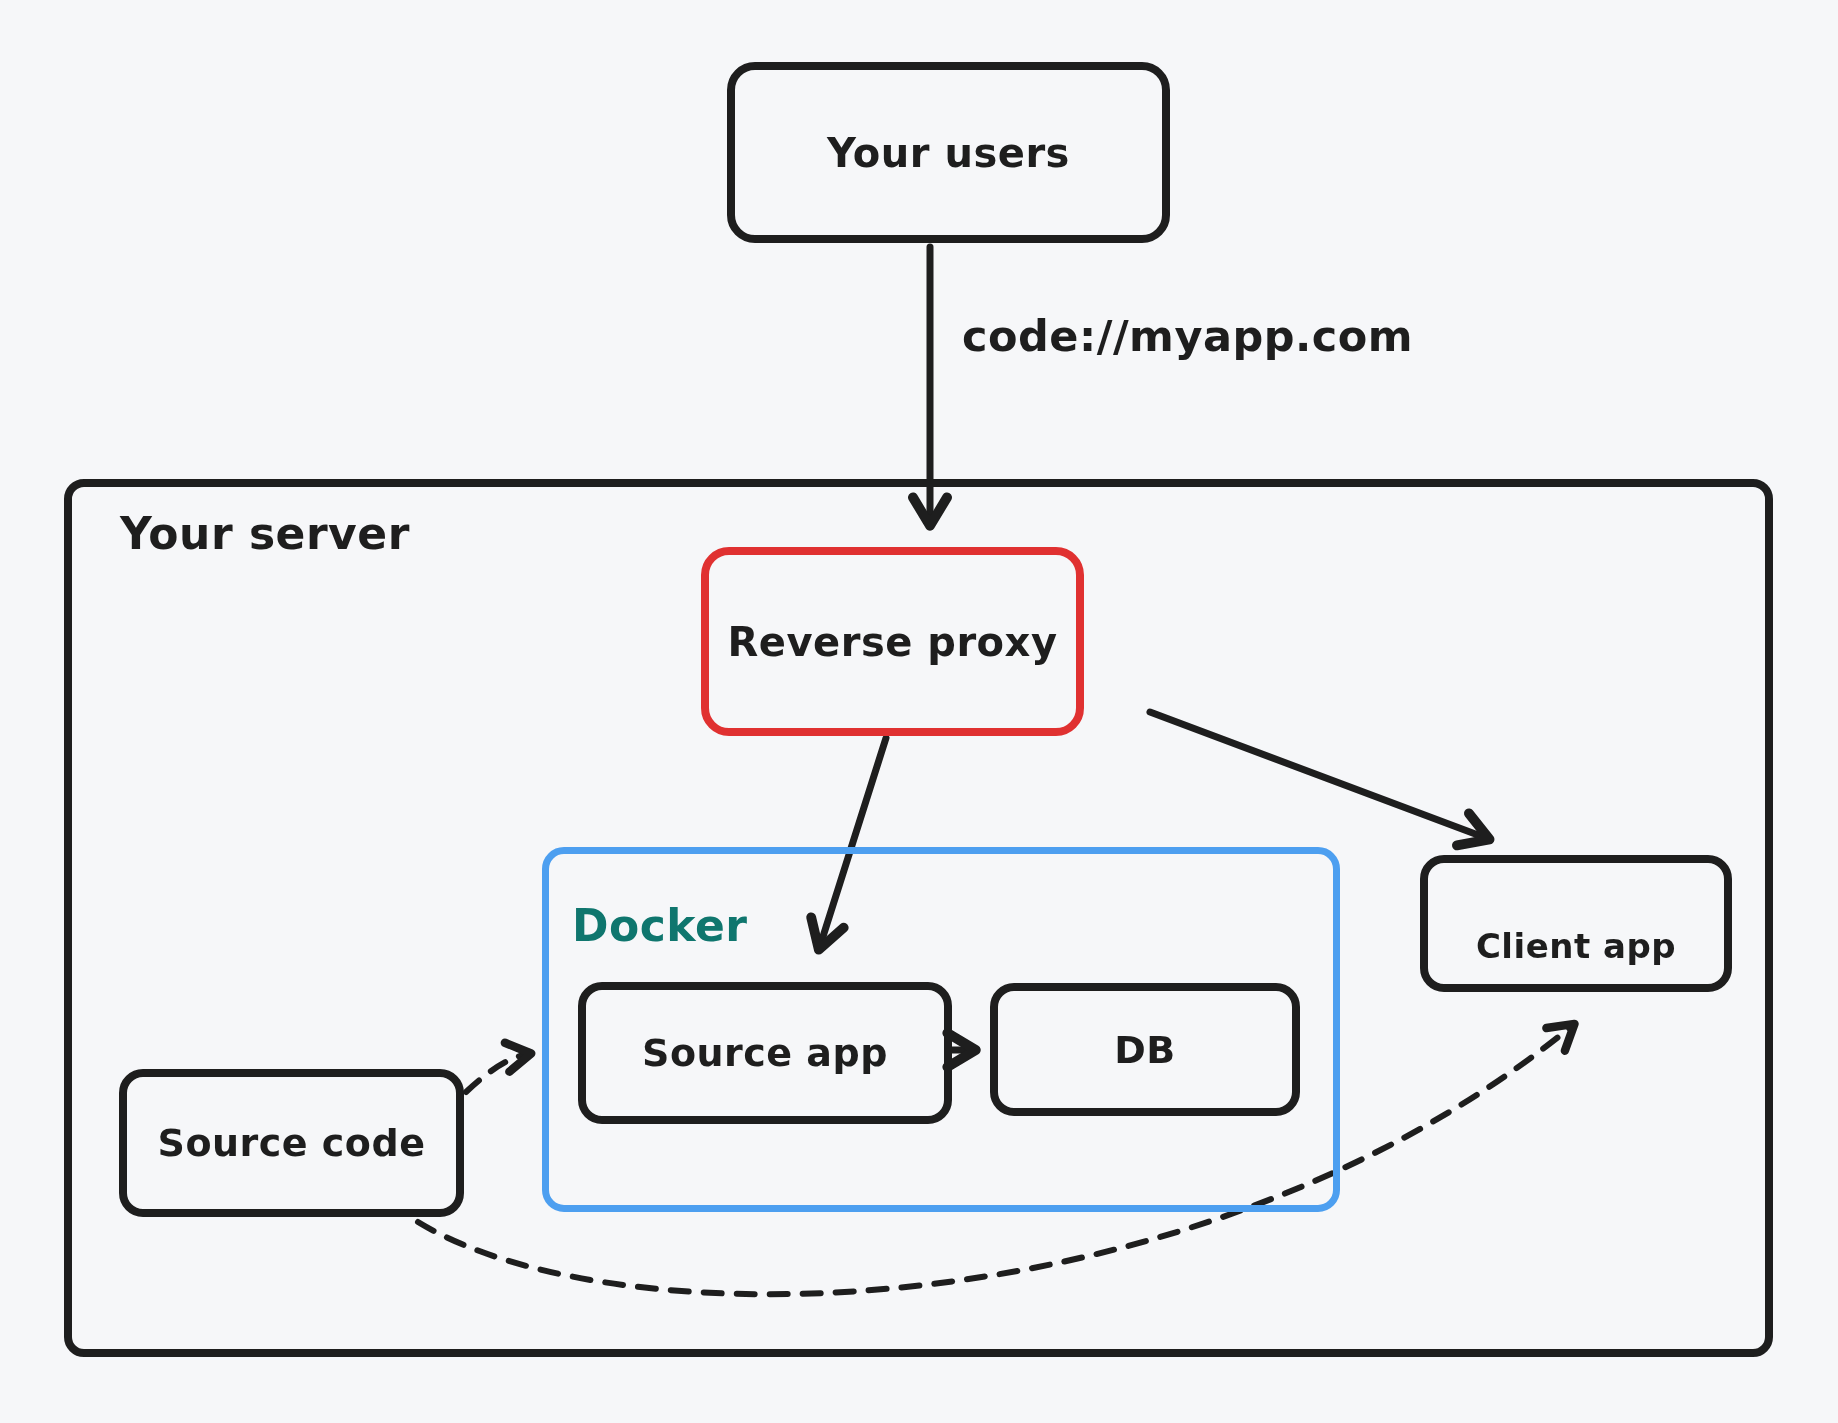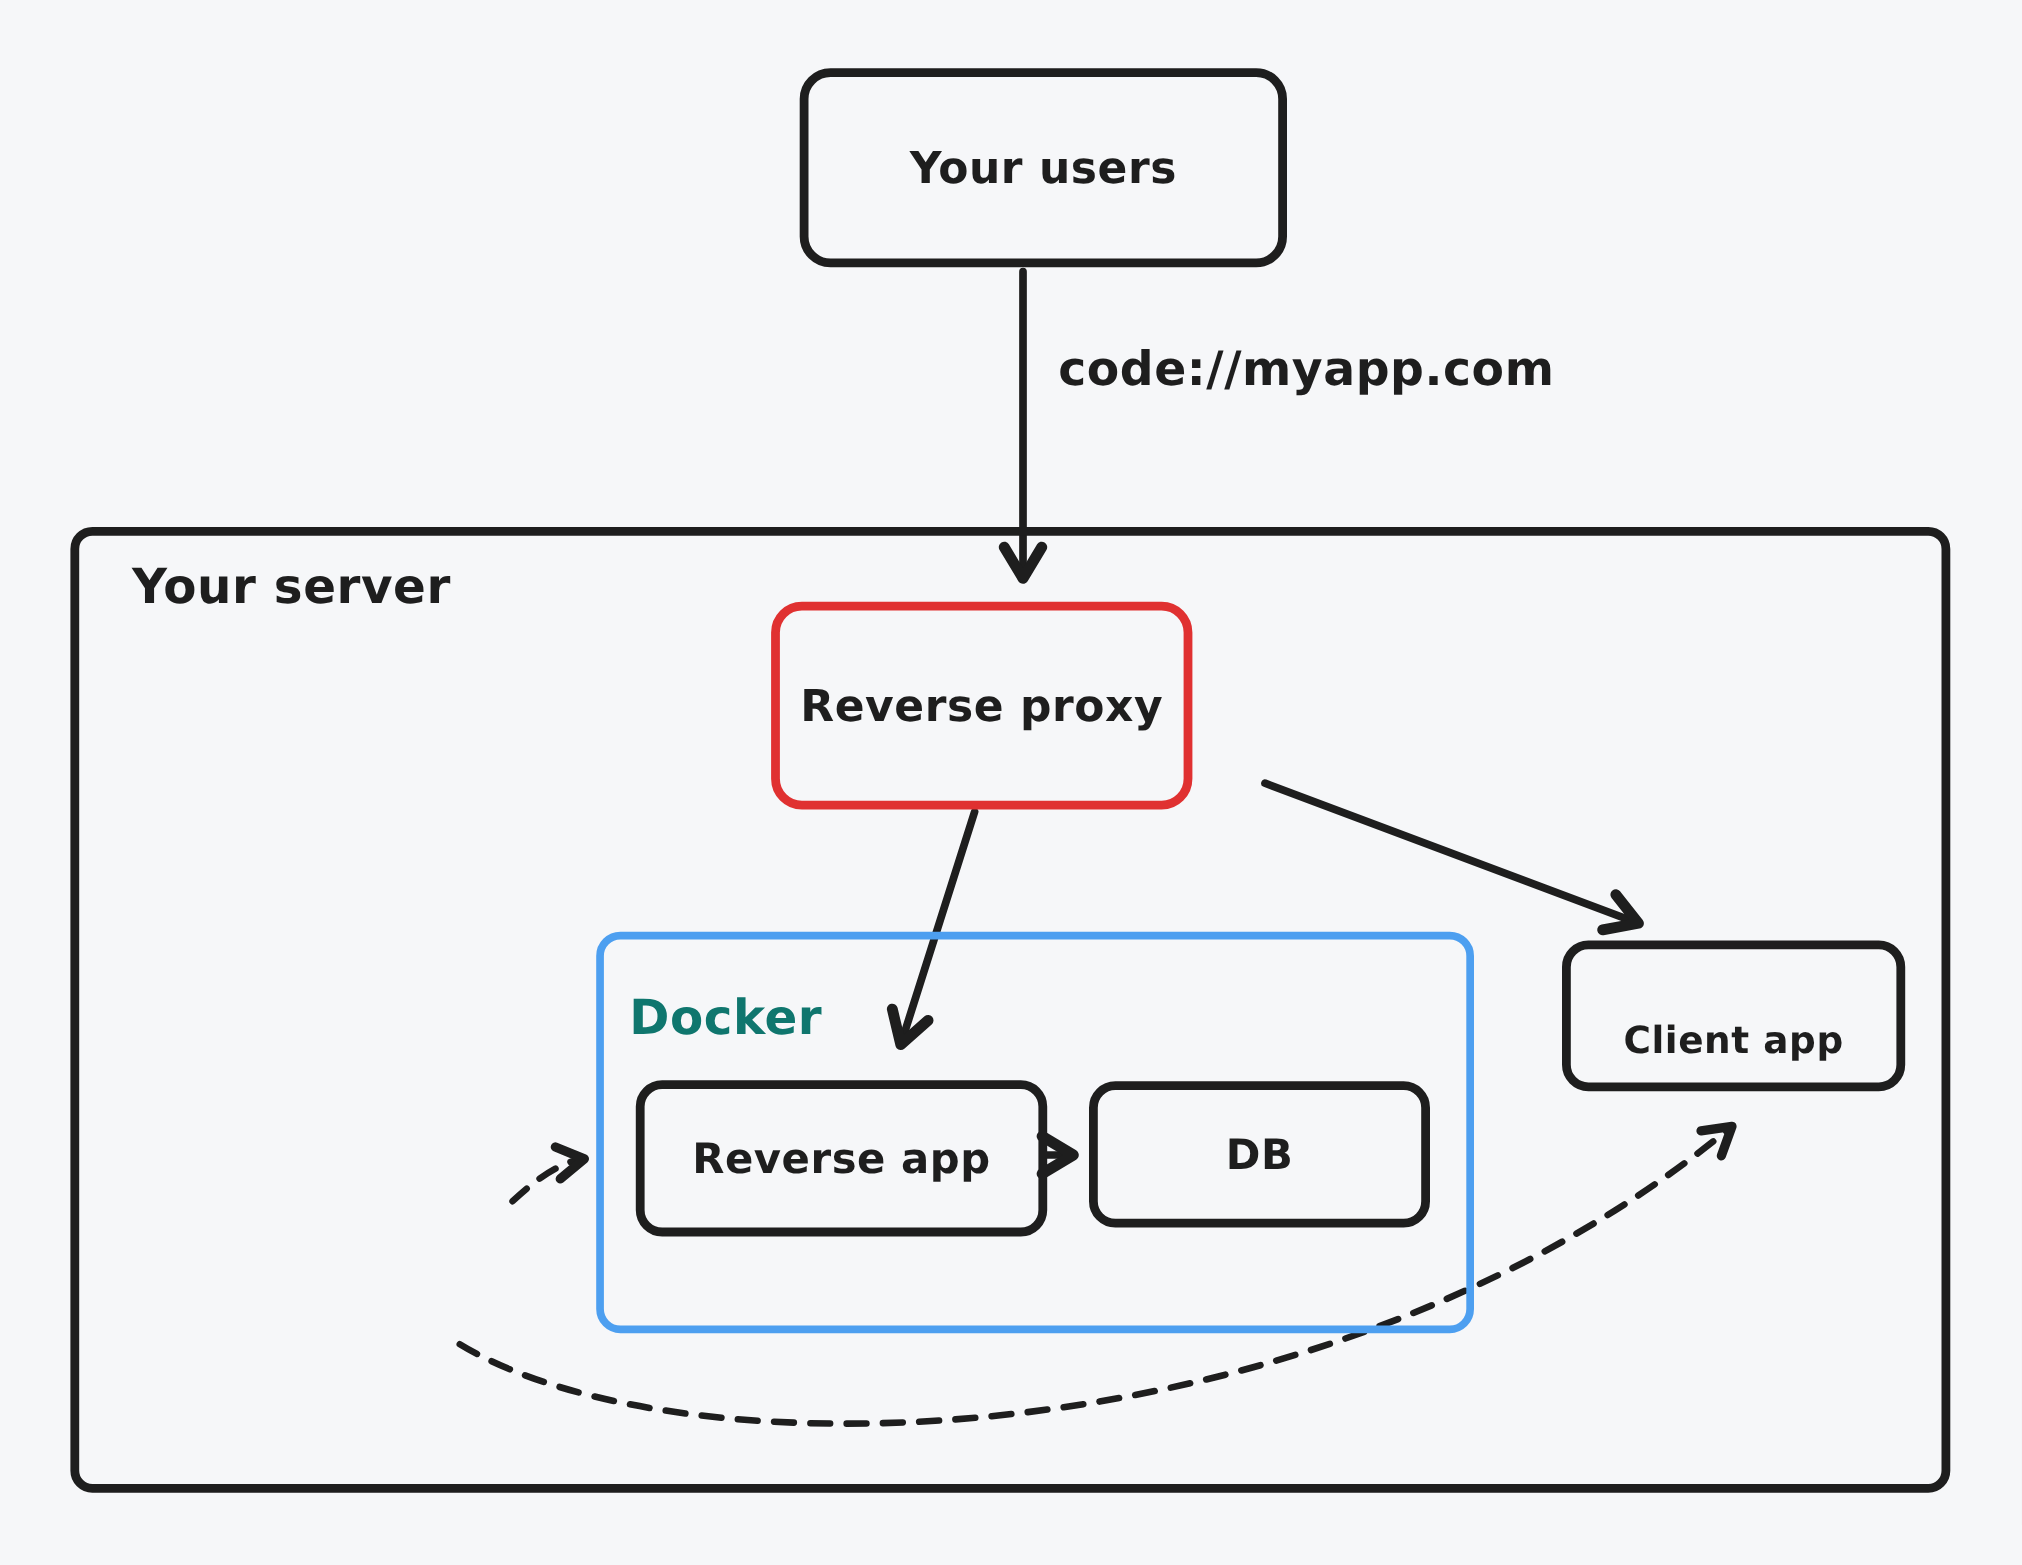--- a/index.html
+++ b/index.html
@@ -92,25 +92,28 @@
   <div class="floating-label label-your-server">Your server</div>
 
   <div class="node node-reverse-proxy">
     <span class="label">Reverse proxy</span>
   </div>
 
   <div class="node node-docker"></div>
   <div class="floating-label label-docker">Docker</div>
 
   <div class="node black-border node-server-app">
-    <span class="label">Reverse app</span>
+    <span class="label">Source app</span>
   </div>
 
   <div class="node black-border node-db">
     <span class="label">DB</span>
   </div>
 
   <div class="node black-border node-client-app">
     <span class="label">Client app</span>
   </div>
 
+  <div class="node black-border node-source-code">
+    <span class="label">Source code</span>
+  </div>
 
 </div>
 
 </body></html>

